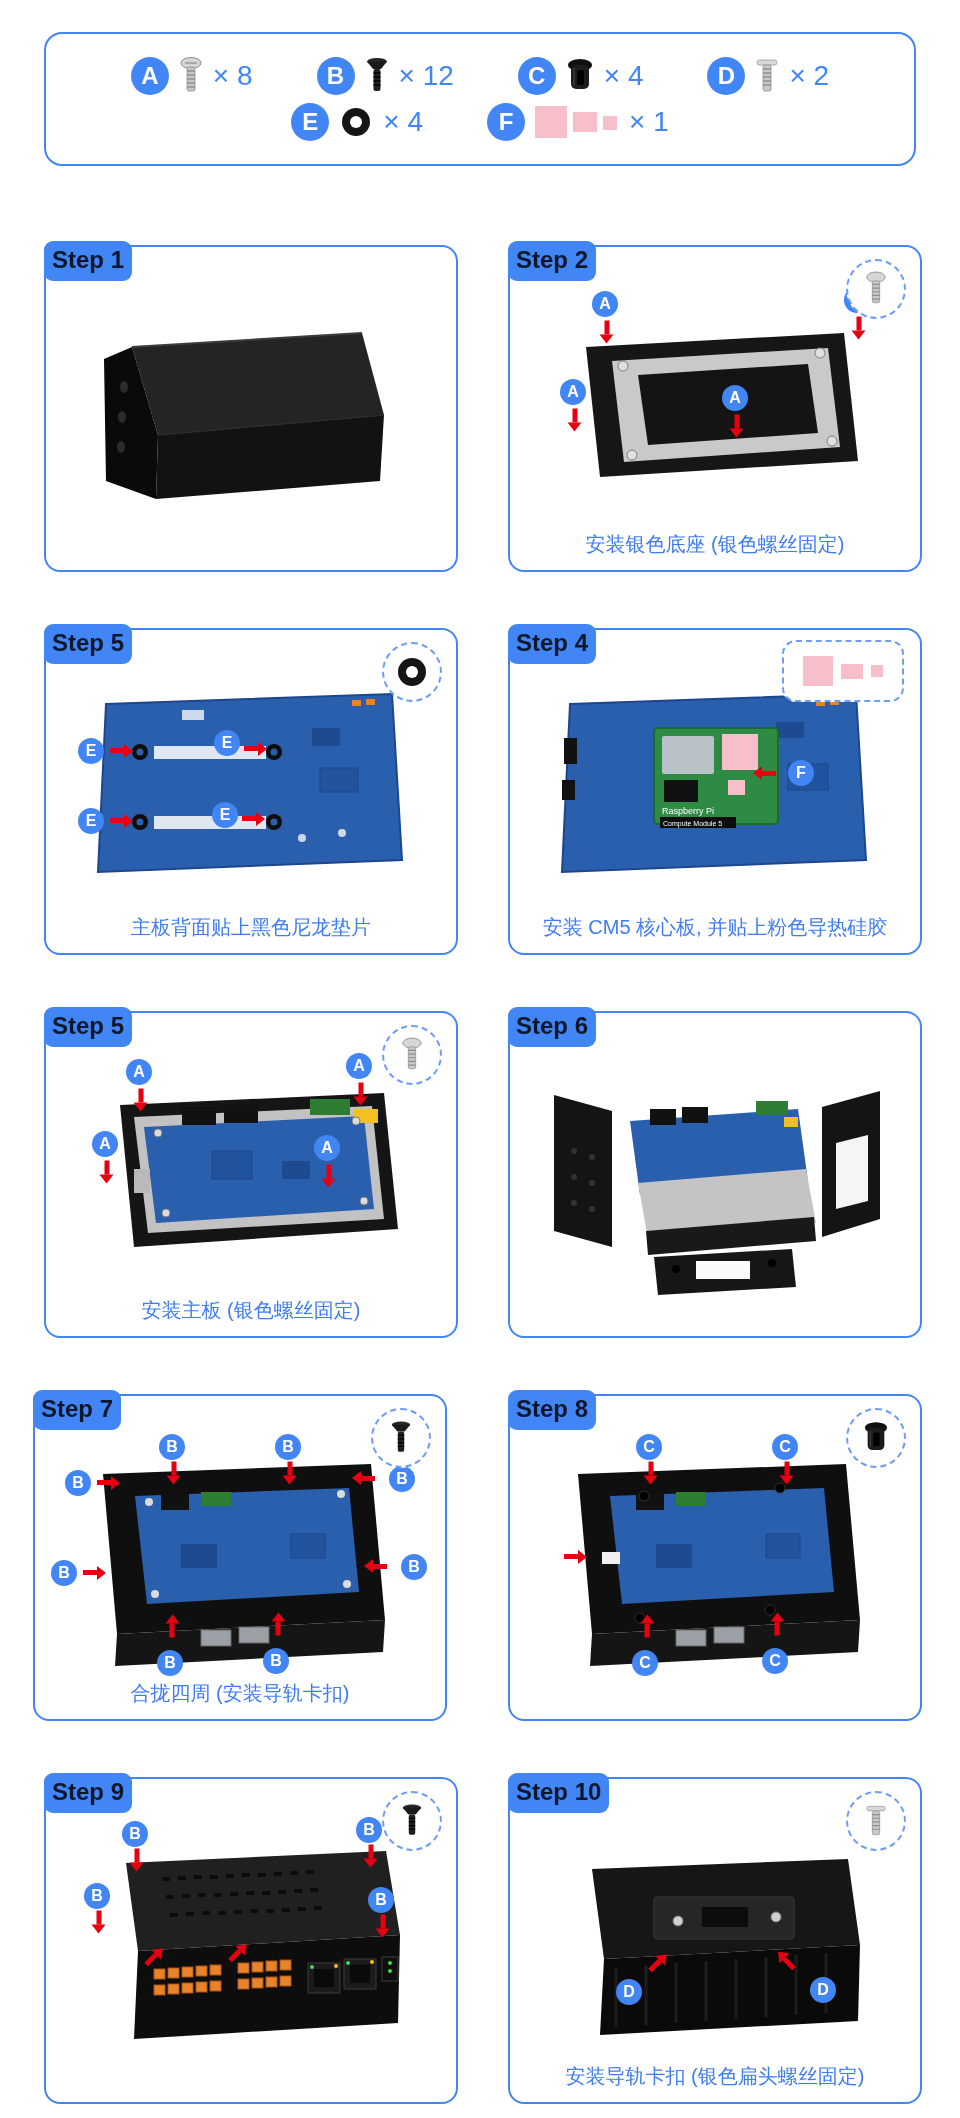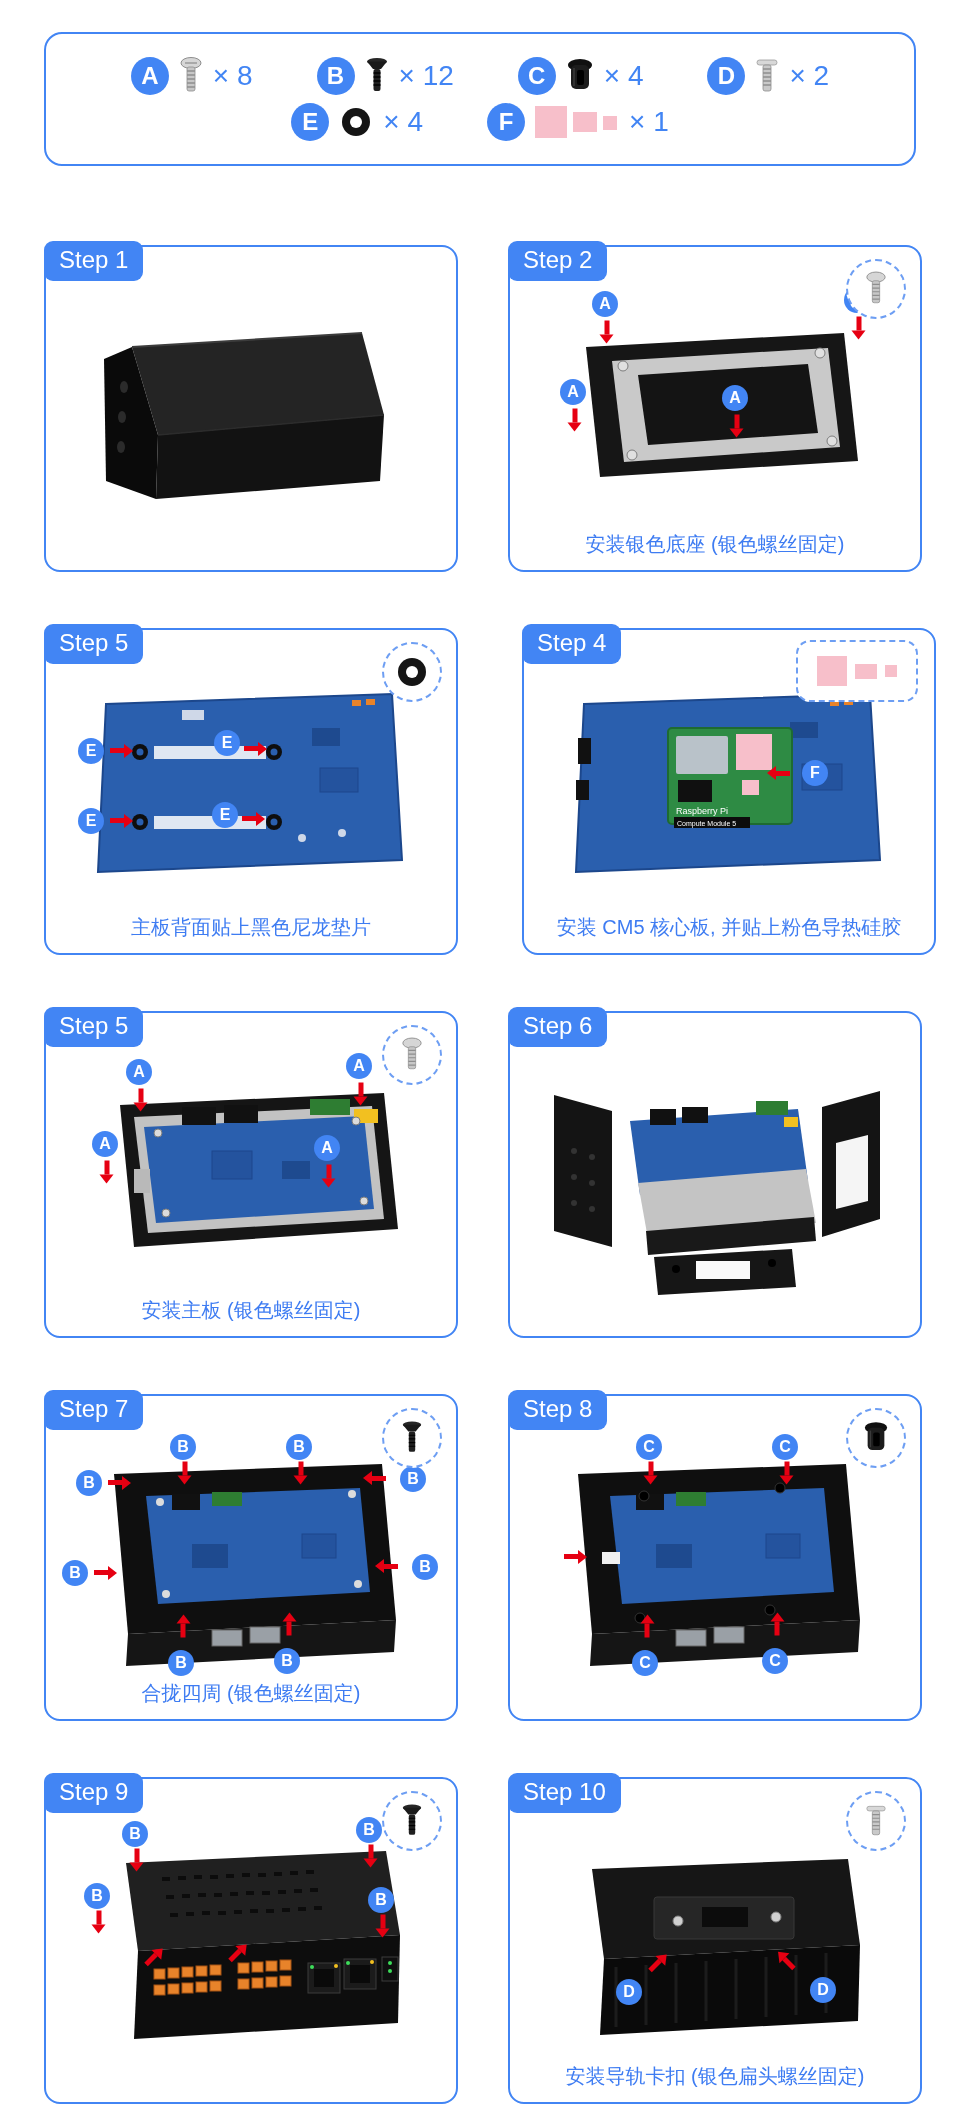--- a/index.html
+++ b/index.html
@@ -20,22 +20,22 @@
     font-size:24px;font-weight:700;display:flex;align-items:center;justify-content:center;
   }
   .lg-count{color:#4285f4;font-size:28px;font-weight:500;}
   .part-icon svg{display:block;}
   
   .card{
     position:absolute;width:410px;height:323px;background:#fff;
     border:2px solid #4285f4;border-radius:16px;
   }
   .badge{
-    position:absolute;top:-6px;left:-2px;background:#4285f4;color:#ffffff;
-    border-radius:9px;padding:5px 15px 7px;font-size:24px;font-weight:400;z-index:5;
+    position:absolute;top:-6px;left:-2px;background:#4285f4;color:#0f172a;
+    border-radius:9px;padding:5px 8px 7px;font-size:24px;font-weight:700;z-index:5;
   }
   .caption{
     position:absolute;left:0;right:0;bottom:12px;text-align:center;
     color:#3e7cf2;font-size:20px;z-index:4;
   }
   .figure{position:absolute;left:16px;top:38px;width:378px;height:245px;}
   .figure svg.illu{width:100%;height:100%;display:block;}
   
   .corner-circ{
     position:absolute;top:12px;right:14px;width:56px;height:56px;
@@ -226,21 +226,21 @@
     <span class="co" style="left:152px;top:62px;">E</span>
     <span class="arr d-right" style="left:182px;top:78px;"></span>
     <span class="co" style="left:16px;top:140px;">E</span>
     <span class="arr d-right" style="left:48px;top:150px;"></span>
     <span class="co" style="left:150px;top:134px;">E</span>
     <span class="arr d-right" style="left:180px;top:148px;"></span>
   </div>
   <div class="caption">主板背面贴上黑色尼龙垫片</div>
 </div>
 
-<div class="card" style="left:508px;top:628px;margin-left:14px;">
+<div class="card" style="left:508px;top:628px;">
   <div class="badge">Step 4</div>
   <div class="corner-rect">
     <span class="pad-big"></span>
     <span class="pad-med"></span>
     <span class="pad-sml"></span>
   </div>
   <div class="figure">
     <svg class="illu" viewBox="0 0 378 245">
       <polygon points="44,36 330,26 340,192 36,204" fill="#2a5fae" stroke="#1c478c" stroke-width="2"></polygon>
       <rect x="38" y="70" width="13" height="26" fill="#111111"></rect>
@@ -323,21 +323,21 @@
       <polygon points="112,132 280,118 290,172 122,188" fill="#c4c4c4"></polygon>
       <polygon points="120,180 288,166 290,190 122,204" fill="#191919"></polygon>
       <polygon points="128,206 266,198 270,236 132,244" fill="#161616"></polygon>
       <rect x="170" y="210" width="54" height="18" fill="#fafafa"></rect>
       <circle cx="150" cy="218" r="4" fill="#000000"></circle>
         <circle cx="246" cy="212" r="4" fill="#000000"></circle>
     </svg>
   </div>
 </div>
 
-<div class="card" style="left:44px;top:1394px;">
+<div class="card" style="left:33px;top:1394px;">
   <div class="badge">Step 7</div>
   <div class="corner-circ">
     <svg width="22" height="36" viewBox="0 0 24 38">
         <ellipse cx="12" cy="4.5" rx="10" ry="3.5" fill="#262626"></ellipse>
         <polygon points="2,4.5 22,4.5 16,12 8,12" fill="#1a1a1a"></polygon>
         <rect x="8.5" y="12" width="7" height="22" rx="2" fill="#202020"></rect>
         <path d="M8.5 16h7M8.5 20h7M8.5 24h7M8.5 28h7" stroke="#000" stroke-width="1.3"></path>
       </svg>
   </div>
   <div class="figure">
@@ -366,21 +366,21 @@
     <span class="arr d-left" style="left:310px;top:42px;"></span>
     <span class="co" style="left:0px;top:126px;">B</span>
     <span class="arr d-right" style="left:32px;top:136px;"></span>
     <span class="co" style="left:350px;top:120px;">B</span>
     <span class="arr d-left" style="left:322px;top:130px;"></span>
     <span class="co" style="left:106px;top:216px;">B</span>
     <span class="arr d-up" style="left:114px;top:194px;"></span>
     <span class="co" style="left:212px;top:214px;">B</span>
     <span class="arr d-up" style="left:220px;top:192px;"></span>
   </div>
-  <div class="caption">合拢四周 (银色螺丝固定)</div>
+  <div class="caption">合拢四周 (安装导轨卡扣)</div>
 </div>
 
 <div class="card" style="left:508px;top:1394px;">
   <div class="badge">Step 8</div>
   <div class="corner-circ">
     <svg width="26" height="34" viewBox="0 0 28 36">
         <ellipse cx="14" cy="7" rx="12" ry="6" fill="#101010"></ellipse>
         <rect x="5" y="7" width="18" height="24" rx="5" fill="#1c1c1c"></rect>
         <rect x="11" y="12" width="7" height="15" rx="2" fill="#000"></rect>
         <line x1="8" y1="10" x2="8" y2="28" stroke="#3a3a3a" stroke-width="1.5"></line>

